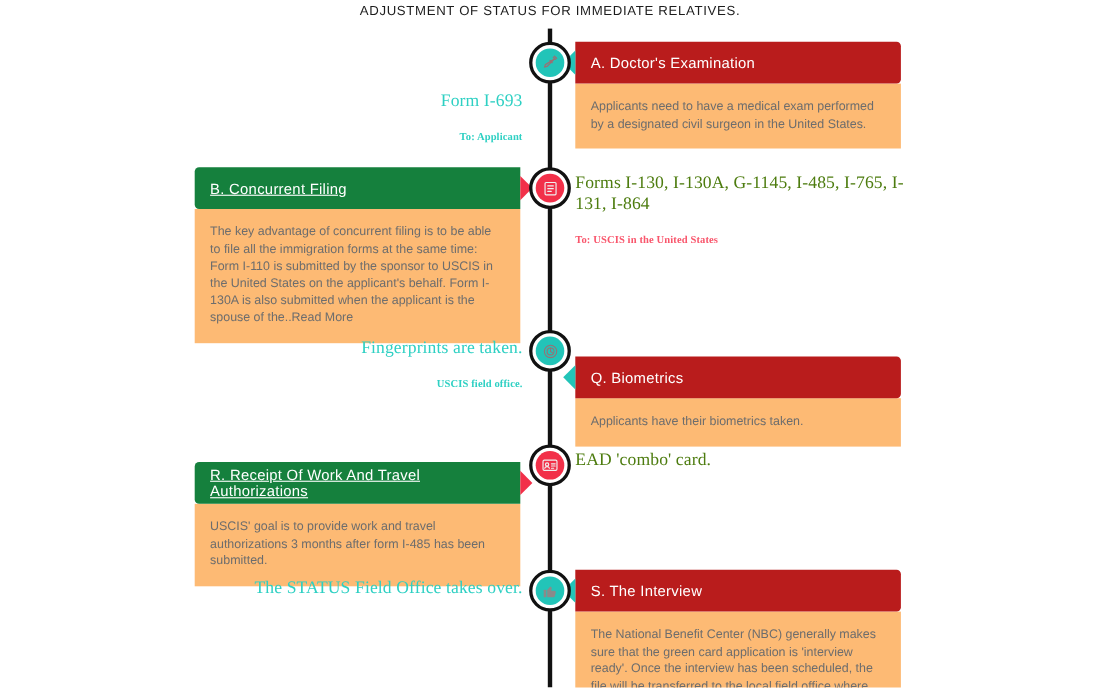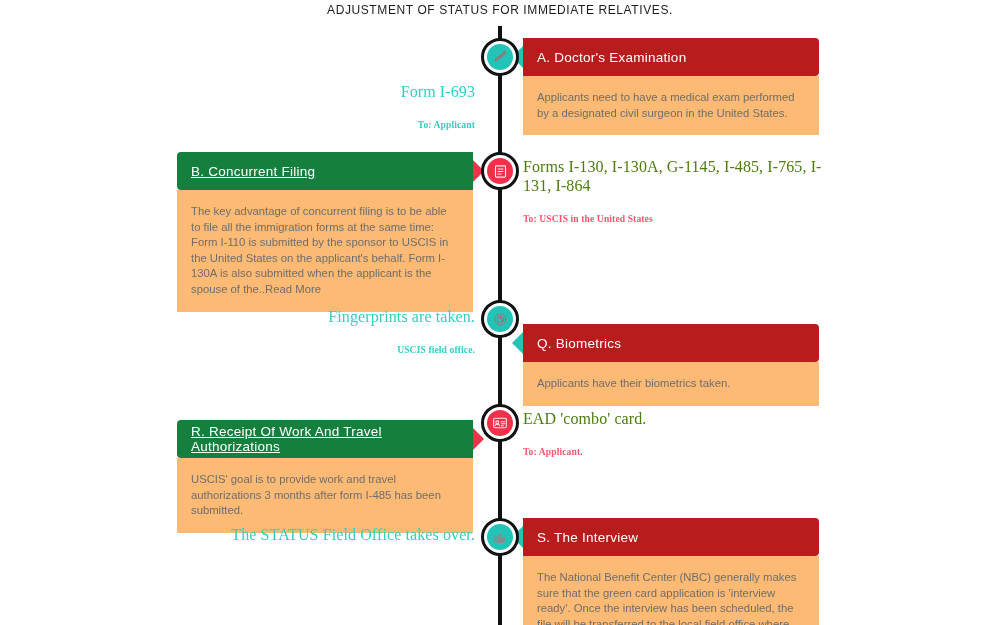--- a/index.html
+++ b/index.html
@@ -245,21 +245,20 @@
       <span>Q. Biometrics</span>
     </div>
     <div class="card-body">Applicants have their biometrics taken.</div>
   </div>
 </div>
 
 <div class="row" style="top:404px;">
 
   <div class="side-label to-right red-text" style="top:5px; width:300px;">
     <div class="side-title">EAD 'combo' card.</div>
-    <div class="side-sub">To: Applicant.</div>
   </div>
 
   <div class="node red" style="top:0px;">
     <div class="bullet">
       <svg width="16" height="16" viewBox="0 0 24 24" fill="none" stroke="#f0f0f0" stroke-width="1.6" stroke-linecap="round">
         <rect x="2.5" y="5" width="19" height="14" rx="1.8"></rect>
         <circle cx="8" cy="11" r="2.2"></circle>
         <path d="M4.8 16c.6-1.6 2-2.3 3.2-2.3s2.6.7 3.2 2.3"></path>
         <path d="M14 10h5M14 13h5M14 16h3"></path>
       </svg>

